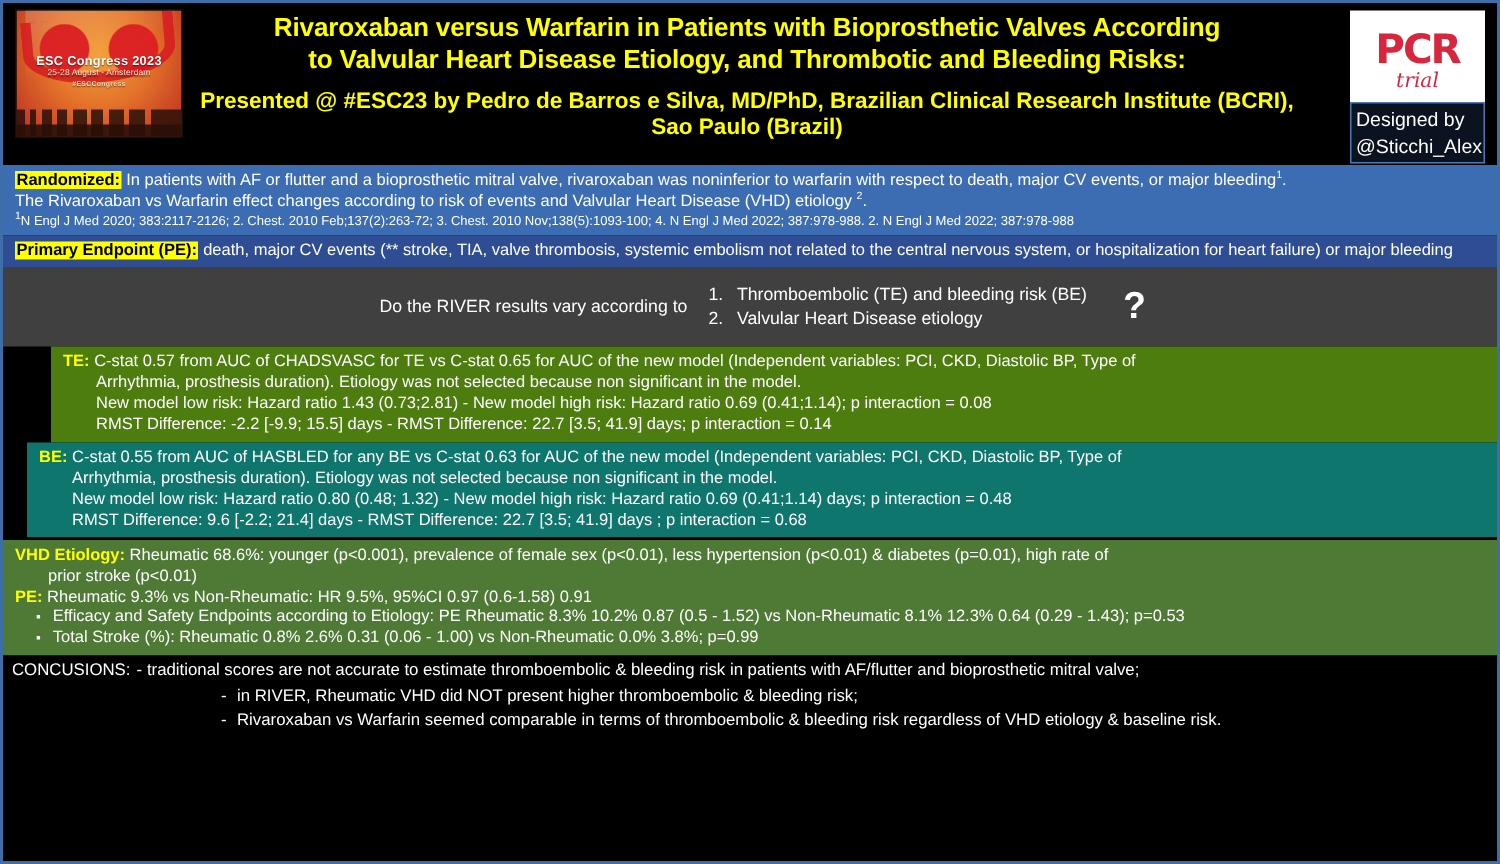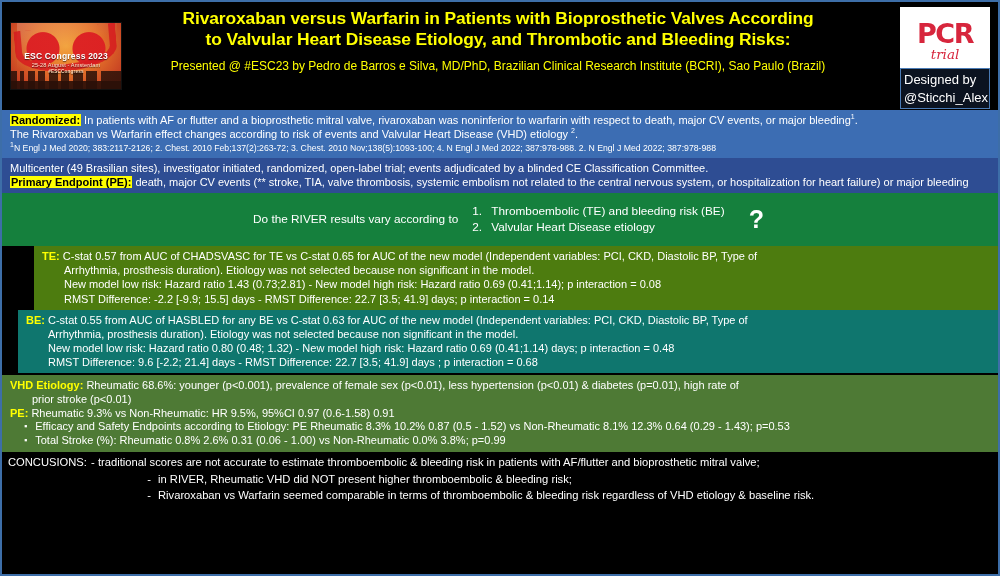--- a/index.html
+++ b/index.html
@@ -17,22 +17,22 @@
     overflow: hidden;
   }
 
   
   .header {
     position: relative;
     height: 108px;
     background: #000;
   }
   .esc-logo {
-    position: absolute; left: 8px; top: 20px;
-    width: 112px; height: 68px;
+    position: absolute; left: 8px; top: 4px;
+    width: 112px; height: 86px;
     background: radial-gradient(ellipse at 50% 35%, #f2a23c 0%, #e4722a 45%, #b8281f 100%);
     border: 1px solid #111;
     overflow: hidden;
   }
   .esc-logo .heartribbon {
     position: absolute; left: 6px; top: -8px; width: 100px; height: 56px;
     background:
       radial-gradient(circle at 26% 60%, rgba(220,30,35,.95) 0 16px, rgba(220,30,35,0) 17px),
       radial-gradient(circle at 72% 60%, rgba(220,30,35,.95) 0 16px, rgba(220,30,35,0) 17px),
       linear-gradient(160deg, rgba(255,255,255,.22), rgba(255,255,255,0) 60%);
@@ -80,22 +80,22 @@
   .title {
     color: #ffff00;
     font-weight: bold;
     font-size: 17.4px;
     line-height: 1.22;
     letter-spacing: -0.1px;
   }
   .presented {
     margin-top: 9px;
     color: #ffff00;
-    font-weight: normal;
-    font-size: 12px;
+    font-weight: bold;
+    font-size: 15px;
   }
 
   .pcr-logo {
     position: absolute; right: 8px; top: 5px;
     width: 90px; height: 67px;
     background: #fff;
     display: flex; flex-direction: column;
     align-items: center; justify-content: center;
     line-height: 1;
   }
@@ -117,21 +117,21 @@
     line-height: 1.35;
     padding: 2px 3px;
   }
 
   
   .band { width: 100%; padding: 3px 8px 4px 8px; }
   .band p { line-height: 1.28; }
 
   .band-bg     { background: #3c6db3; color: #ffffff; }
   .band-method { background: #2e4d93; color: #ffffff; }
-  .band-q      { background: #15803d; color: #ffffff; padding-left: 25px; }
+  .band-q      { background: #404040; color: #ffffff; padding-left: 25px; }
   .band-te     { background: #4d7c0f; color: #ffffff; margin-left: 32px; }
   .band-be     { background: #0f766e; color: #ffffff; margin-left: 16px; }
   .band-vhd    { background: #4e7a35; color: #ffffff; }
   .band-concl  { background: #000000; color: #ffffff; }
 
   .hl { background: #ffff00; color: #000; font-weight: bold; padding: 0 1px; }
   .hly { color: #ffff00; font-weight: bold; }
   .t11 { font-size: 11.0px; }
   .refs { font-size: 8.7px; line-height: 1.2; }
   sup { font-size: 7px; vertical-align: super; }
@@ -208,21 +208,20 @@
     </p>
     <p class="t11">
       <span>The Rivaroxaban vs Warfarin effect changes according to risk of events and Valvular Heart Disease (VHD) etiology </span><sup>2</sup><span>.</span>
     </p>
     <p class="refs">
       <sup>1</sup><span>N Engl J Med 2020; 383:2117-2126; 2. Chest. 2010 Feb;137(2):263-72; 3. Chest. 2010 Nov;138(5):1093-100; 4. N Engl J Med 2022; 387:978-988. 2. N Engl J Med 2022; 387:978-988</span>
     </p>
   </div>
 
   <div class="band band-method">
-    <p class="t11">Multicenter (49 Brasilian sites), investigator initiated, randomized, open-label trial; events adjudicated by a blinded CE Classification Committee.</p>
     <p class="t11">
       <span class="hl">Primary Endpoint (PE):</span><span> death, major CV events (** stroke, TIA, valve thrombosis, systemic embolism not related to the central nervous system, or hospitalization for heart failure) or major bleeding</span>
     </p>
   </div>
 
   <div class="band band-q">
     <div class="q-inner">
       <div class="q-lead">Do the RIVER results vary according to</div>
       <div class="q-list">
         <div class="q-row">

